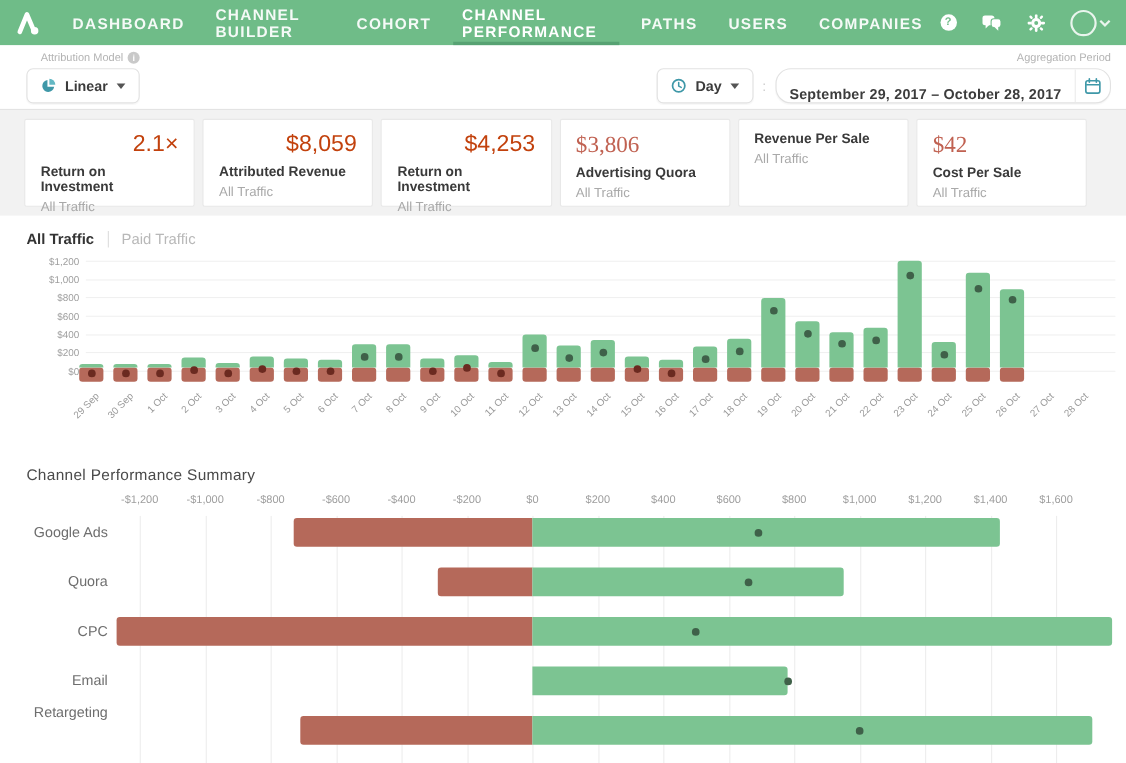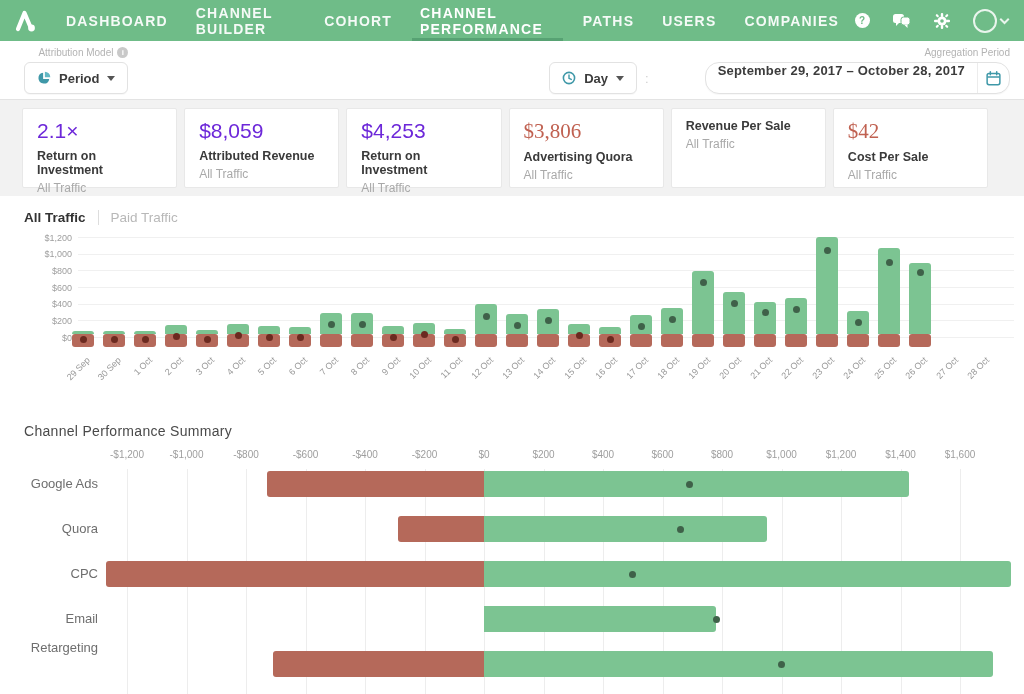--- a/index.html
+++ b/index.html
@@ -51,35 +51,34 @@
     background:#fff; border:1px solid #e2e2e2; border-radius:6px; height:32px;
     display:inline-flex; align-items:center; gap:8px; padding:0 12px;
     font-size:13px; font-weight:bold; color:#3c3c3c; cursor:pointer;
     box-shadow:0 1px 1px rgba(0,0,0,.03);
   }
   .caret-dn { width:0; height:0; border-left:4px solid transparent; border-right:4px solid transparent; border-top:5px solid #555; }
   .field-row { display:flex; align-items:center; gap:8px; }
   .colon { color:#cfcfcf; font-size:13px; margin-top:0px; }
   .date-field {
     background:#fff; border:1px solid #e2e2e2; border-radius:14px; height:32px;
-    display:inline-flex; align-items:flex-start; cursor:pointer; overflow:hidden;
+    display:inline-flex; align-items:flex-end; cursor:pointer; overflow:hidden;
     box-shadow:0 1px 1px rgba(0,0,0,.03);
-    margin-left:48px;
   }
   .date-text { font-size:13px; font-weight:bold; color:#3c3c3c; padding:0 12px; letter-spacing:.2px; }
   .date-cal { width:32px; height:100%; border-left:1px solid #ececec; display:flex; align-items:center; justify-content:center; }
 
   
   .cards-strip { background:#f2f2f2; padding:8px 36px 8px 22px; height:96px; display:flex; gap:7px; }
   .card {
     flex:1; background:#fff; border:1px solid #e8e8e8; border-radius:2px;
     padding:10px 14px; cursor:pointer;
   }
   .card .val { font-size:21px; margin-bottom:6px; }
-  .card .val.green { color:#6d28d9; }
+  .card .val.green { color:#c2410c;text-align:right; }
   .card .val.red { color:#c06151;font-family:Liberation Serif, serif; }
   .card .ttl { font-size:12.5px; font-weight:bold; color:#3a3a3a; margin-bottom:4px; }
   .card .sub { font-size:12px; color:#a9a9a9; }
 
   
   .tabs { display:flex; align-items:center; gap:12px; padding:14px 0 0 24px; }
   .tab { font-size:13.5px; cursor:pointer; }
   .tab.active { font-weight:bold; color:#333; }
   .tab.inactive { color:#b8b8b8; }
   .tab-div { width:1px; height:15px; background:#ddd; }
@@ -166,21 +165,21 @@
       <span>Attribution Model</span>
       <span class="info-ico">i</span>
     </div>
     <button class="btn">
       <span style="display:flex;">
         <svg width="14" height="14" viewBox="0 0 16 16">
           <path d="M7 2 A6.2 6.2 0 1 0 14 9 L7 9 Z" fill="#3f98a8"></path>
           <path d="M9 0.8 A6.2 6.2 0 0 1 15.2 7 L9 7 Z" fill="#63b8c4"></path>
         </svg>
       </span>
-      <span>Period</span>
+      <span>Linear</span>
       <span class="caret-dn"></span>
     </button>
   </div>
   <div class="tb-right">
     <div class="grp">
       <div class="tb-label">
         <span>Aggregation Period</span>
       </div>
       <div class="field-row">
         <button class="btn">

